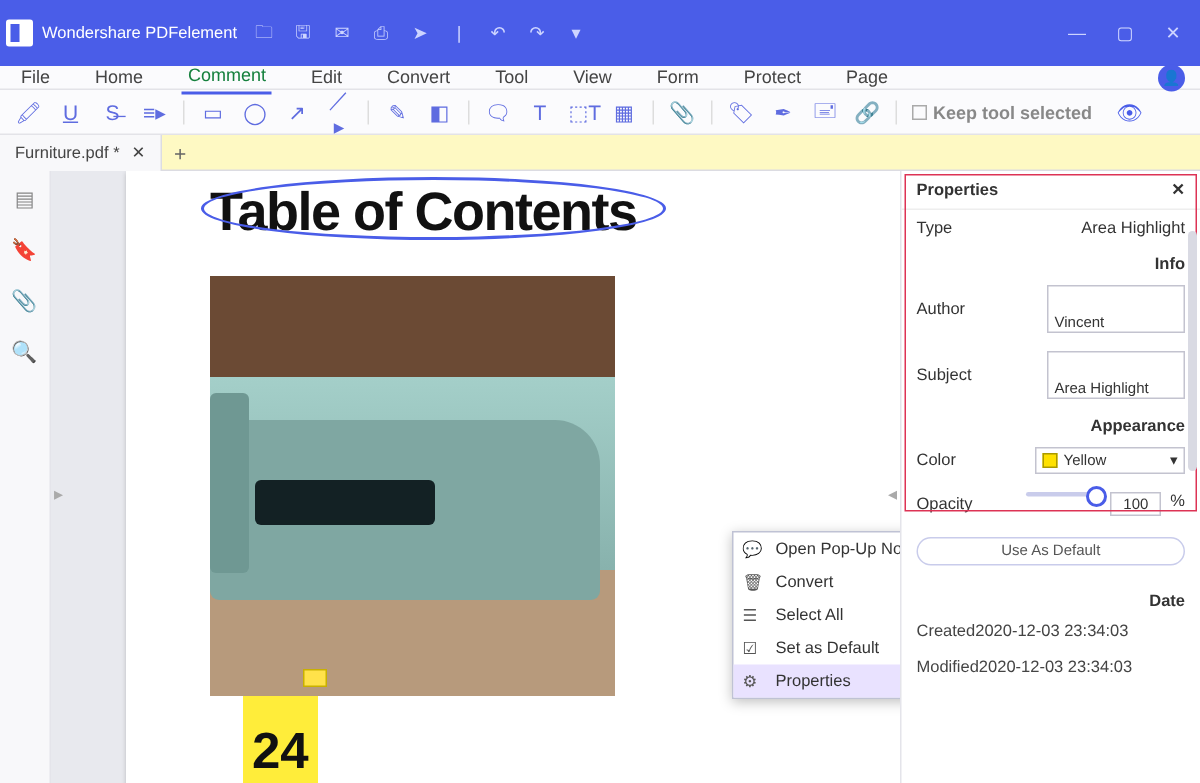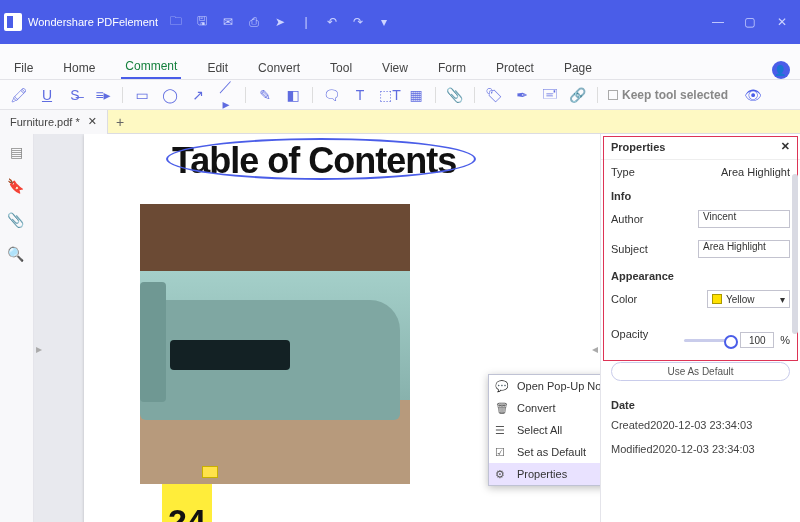--- a/index.html
+++ b/index.html
@@ -6,65 +6,65 @@
 body { width: 800px; height: 522px; background: #fff; overflow: hidden; font-size: 11px; color: #333; }
 
 .titlebar { background: #4a5de8; height: 44px; display: flex; align-items: center; padding: 0 4px; color: #fff; }
 .titlebar .logo { width: 18px; height: 18px; background: #fff; border-radius: 2px; margin-right: 6px; position: relative; }
 .titlebar .logo::after { content: ""; position: absolute; left: 3px; top: 3px; width: 6px; height: 12px; background: #4a5de8; }
 .titlebar .title { font-size: 11px; }
 .titlebar .tbicons { display: flex; margin-left: 10px; gap: 10px; }
 .titlebar .tbicons span, .titlebar .wright span { width: 16px; height: 16px; display: inline-flex; align-items: center; justify-content: center; font-size: 12px; color: #cdd4ff; }
 .titlebar .wright { margin-left: auto; display: flex; gap: 16px; padding-right: 6px; }
 
-.menubar { height: 36px; display: flex; align-items: flex-end; padding: 0 10px; gap: 22px; border-bottom: 1px solid #e3e3e8; font-size: 12px; color: #444; background:#fbfbfd; }
+.menubar { height: 16px; display: flex; align-items: center; padding: 0 10px; gap: 22px; border-bottom: 1px solid #e3e3e8; font-size: 12px; color: #444; background:#fbfbfd; }
 .menubar .menu { padding: 2px 4px 4px 4px; }
 .menubar .menu.active { color: #15803d; border-bottom: 2px solid #4a5de8; }
 .menubar .avatar { margin-left: auto; width: 18px; height: 18px; background: #4a5de8; border-radius: 50%; display:flex;align-items:center;justify-content:center;color:#fff;font-size:10px; }
 
 .toolbar { height: 30px; display: flex; align-items: center; padding: 0 10px; gap: 10px; border-bottom: 1px solid #e3e3e8; background:#fbfbfd; }
 .toolbar .ticon { color: #5f6ce0; font-size: 14px; width: 18px; text-align: center; }
 .toolbar .sep { width: 1px; height: 16px; background: #ddd; }
 .toolbar .keeptool { color: #888; font-size: 12px; display:flex; align-items:center; gap:4px;font-weight:bold; }
 .toolbar .keeptool .cb { width:10px;height:10px;border:1px solid #aaa; }
 
 .tabbar { height: 24px; background: #fef9c3; border-bottom: 1px solid #dcdce2; display: flex; align-items: center; }
 .tabbar .tab { height: 24px; padding: 0 10px; display: flex; align-items: center; background: #f8f8fa; border-right: 1px solid #dcdce2; font-size: 11px; color: #444; gap: 8px; }
 .tabbar .addtab { padding: 0 8px; color: #666; font-size: 14px; }
 
 .work { display: flex; height: calc(522px - 28px - 24px - 30px - 24px); }
 .leftdock { width: 34px; background: #f8f8fa; border-right: 1px solid #e4e4ea; display: flex; flex-direction: column; align-items: center; padding-top: 10px; gap: 18px; color: #888; font-size: 14px; }
 
 .canvas { flex: 1; background: #e8e9ee; position: relative; overflow: hidden; }
 .page { position: absolute; left: 50px; top: 0; width: 550px; height: 100%; background: #fff; box-shadow: 0 1px 3px rgba(0,0,0,.2); padding: 6px 26px 10px 56px; font-family: Georgia, serif; color: #111; }
-.toc-title { font-size: 36px; font-weight: 700; letter-spacing: -1px; position:relative; margin-bottom: 22px; margin-left: 32px; }
+.toc-title { font-size: 36px; font-weight: 700; letter-spacing: -1px; position:relative; margin-bottom: 22px; }
 .toc-ellipse { position:absolute; left:-6px; top:-2px; width: 310px; height: 42px; border: 2px solid #4a5de8; border-radius: 50%; }
 .imgbox { width: 270px; height: 280px; background: linear-gradient(180deg,#6b4a34 0%,#6b4a34 24%,#a4cfc9 24%,#88b2ad 70%,#b79a7c 70%,#b79a7c 100%); position: relative; display:inline-block; vertical-align:top; }
 .sofa{position:absolute;left:0;bottom:64px;width:260px;height:120px;background:#7fa7a2;border-radius:6px 30px 6px 6px;}
 .sofa::before{content:"";position:absolute;left:30px;top:40px;width:120px;height:30px;background:#132124;border-radius:4px;}
 .sofa::after{content:"";position:absolute;left:0;top:-18px;width:26px;height:120px;background:#6f9893;border-radius:4px;}
 .rightcol { display:inline-block; vertical-align:top; margin-left: 22px; width: 200px; position:relative; }
 .highlight24 { display:inline-block; background: #ffed3a; padding: 18px 6px; font-size: 34px; font-weight: 700; }
 .noteicon { position:absolute; left: 40px; top: -18px; width: 16px; height: 12px; background: #ffe24a; border:1px solid #c9b000;}
 .subhead { font-family: Arial, sans-serif; font-size: 18px; font-weight: 700; margin-top: 10px; line-height: 1.1; }
 
 .ctxmenu { position: absolute; left: 454px; top: 240px; width: 140px; background: #fff; border: 1px solid #bfc2d4; box-shadow: 0 2px 8px rgba(0,0,0,.25); font-family: "Segoe UI", Arial; font-size: 11px; z-index: 20; }
 .ctxmenu .ci { display: flex; align-items: center; height: 22px; padding: 0 6px; gap: 6px; }
 .ctxmenu .ci .ico { width: 16px; color: #555; font-size: 11px; }
 .ctxmenu .ci.hl { background: #e9e2ff; }
 
 .proppanel { width: 200px; border-left: 1px solid #e4e4ea; background: #fff; position: relative; font-size: 11px; overflow:hidden; }
 .proppanel .redbox { position:absolute; left:2px; top:2px; right:2px; height:225px; border:1px solid #d35; }
 .proppanel .ph { display:flex; justify-content:space-between; align-items:center; font-weight:600; padding:6px 10px; border-bottom:1px solid #eee; }
 .proppanel .row { display:flex; align-items:center; justify-content:space-between; padding: 6px 10px; }
-.proppanel .sect { font-weight:600; padding: 6px 10px 2px; }
-.proppanel .tin { border:1px solid #c3c3cf; height:18px; width: 92px; padding:0 4px; font-size:10px; display:flex; align-items:flex-start; }
-.proppanel .colorbtn { border:1px solid #c3c3cf; height:18px; width: 83px; display:flex; align-items:center; gap:4px; padding:0 4px; font-size:10px; justify-content:space-between;}
+.proppanel .sect { font-weight:600; padding: 6px 10px 2px; text-align: right; }
+.proppanel .tin { border:1px solid #c3c3cf; height:32px; width: 92px; padding:0 4px; font-size:10px; display:flex; align-items:flex-end; }
+.proppanel .colorbtn { border:1px solid #c3c3cf; height:18px; width: 100px; display:flex; align-items:center; gap:4px; padding:0 4px; font-size:10px; justify-content:space-between;}
 .ysq { width:10px; height:10px; background:#ffe100; border:1px solid #aa9900; }
-.slider { display:flex; align-items:center; gap:6px;margin-top:12px; }
+.slider { display:flex; gap:6px; }
 .slider .track { width:50px; height:3px; background:#c9cceb; border-radius:2px; position:relative; }
 .slider .track::after { content:""; position:absolute; right:-4px; top:-4px; width:10px; height:10px; border:2px solid #4a5de8; background:#fff; border-radius:50%; }
 .slider .valbox { border:1px solid #c3c3cf; height:16px; width:34px; font-size:10px; display:flex; align-items:center; justify-content:center; }
 .defbtn { margin: 8px 10px; border:1px solid #c9cceb; border-radius:10px; text-align:center; padding:3px 0; font-size:10px; color:#555; }
 .proppanel .footrow { padding: 6px 10px; display:flex; justify-content:flex-start; color:#444; }
 
 .scrolly { position:absolute; right:2px; top:40px; width:6px; height:160px; background:#d9dae3; border-radius:3px; }
 
 .canvas .expandL { position:absolute; left:2px; top:50%; color:#aaa; font-size:12px;}
 .canvas .expandR { position:absolute; right:2px; top:50%; color:#aaa; font-size:12px;}

